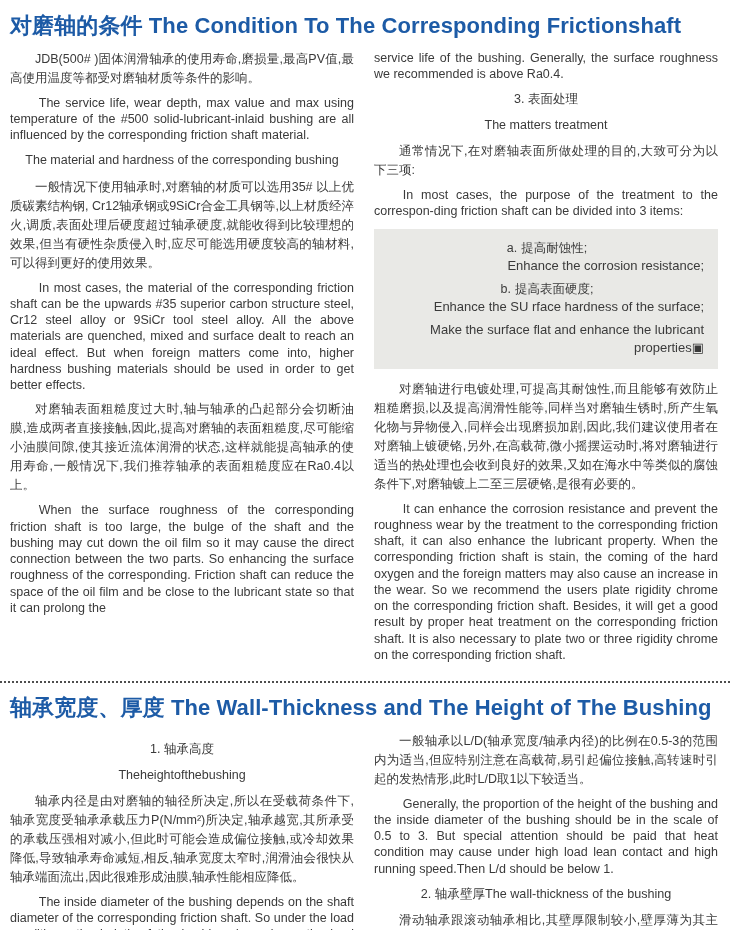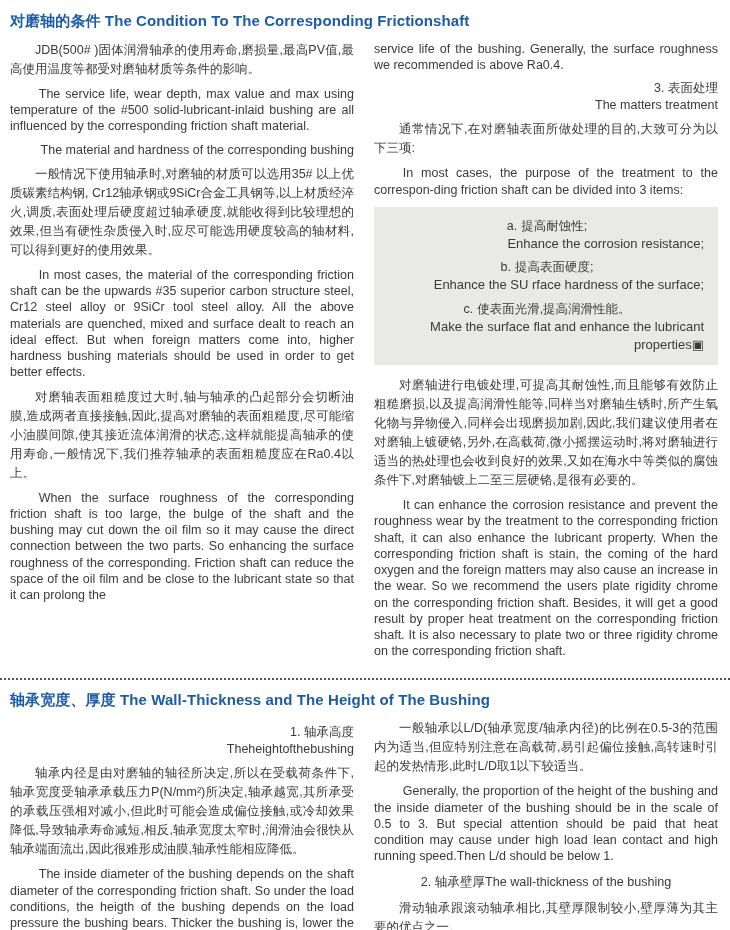--- a/index.html
+++ b/index.html
@@ -11,34 +11,34 @@
   }
   .page{
     box-sizing:border-box;
     width:730px;height:930px;
     padding:10px 12px 8px 10px;
     position:relative;
   }
   .sec-title{
     color:#1d5ba6;
     font-weight:bold;
-    font-size:15px;
+    font-size:22px;
     line-height:1.25;
     margin:2px 0 10px 0;
     letter-spacing:0.1px;
   }
   .cols{display:flex;gap:20px;align-items:flex-start;}
   .col{flex:1 1 0;min-width:0;text-align:justify;}
   p{margin:0 0 7px 0;}
   .zh{font-size:12.5px;line-height:1.52;}
   .en{font-size:12.5px;line-height:1.3;}
   .ind{text-indent:2em;}
   .ind-en{text-indent:2.3em;}
   .subhead{margin:5px 0 7px 0;}
-  .subhead p{margin:0;text-align:right;}
+  .subhead p{margin:9px;text-align:center;}
   .subhead .zh{line-height:1.35;}
   .subhead .en{line-height:1.3;}
   .note-box{
     background:#e9e9e6;
     padding:10px 14px 11px 16px;
     margin:9px 0 11px 0;
   }
   .note-item{margin-bottom:5px;}
   .note-item:last-child{margin-bottom:0;}
   .note-item .zh-line{font-size:12.5px;line-height:1.45;text-align:center;}
@@ -90,21 +90,20 @@
       <div class="note-box">
         <div class="note-item">
           <div class="zh-line"><span class="lbl">a.</span><span>提高耐蚀性;</span></div>
           <div class="en-line">Enhance the corrosion resistance;</div>
         </div>
         <div class="note-item">
           <div class="zh-line"><span class="lbl">b.</span><span>提高表面硬度;</span></div>
           <div class="en-line">Enhance the SU rface hardness of the surface;</div>
         </div>
         <div class="note-item">
-          <div class="zh-line"><span class="lbl">c.</span><span>使表面光滑,提高润滑性能。</span></div>
           <div class="en-line">Make the surface flat and enhance the lubricant properties▣</div>
         </div>
       </div>
 
       <p class="zh ind">对磨轴进行电镀处理,可提高其耐蚀性,而且能够有效防止粗糙磨损,以及提高润滑性能等,同样当对磨轴生锈时,所产生氧化物与异物侵入,同样会出现磨损加剧,因此,我们建议使用者在对磨轴上镀硬铬,另外,在高载荷,微小摇摆运动时,将对磨轴进行适当的热处理也会收到良好的效果,又如在海水中等类似的腐蚀条件下,对磨轴镀上二至三层硬铬,是很有必要的。</p>
       <p class="en ind-en">It can enhance the corrosion resistance and prevent the roughness wear by the treatment to the corresponding friction shaft, it can also enhance the lubricant property. When the corresponding friction shaft is stain, the coming of the hard oxygen and the foreign matters may also cause an increase in the wear. So we recommend the  users  plate  rigidity  chrome on  the corresponding friction shaft. Besides, it will get a good result by proper heat treatment on the corresponding friction shaft. It is also necessary to plate  two or three  rigidity  chrome on  the corresponding friction shaft.</p>
     </div>
   </div>
 
   <div class="dotted-divider"></div>

